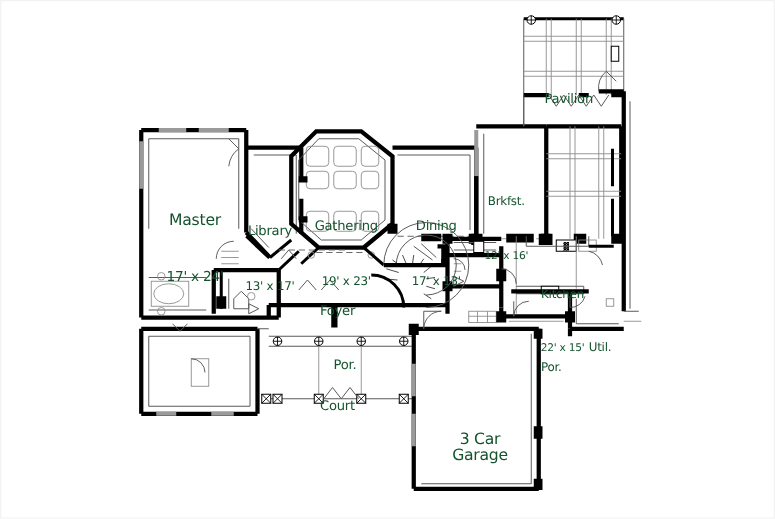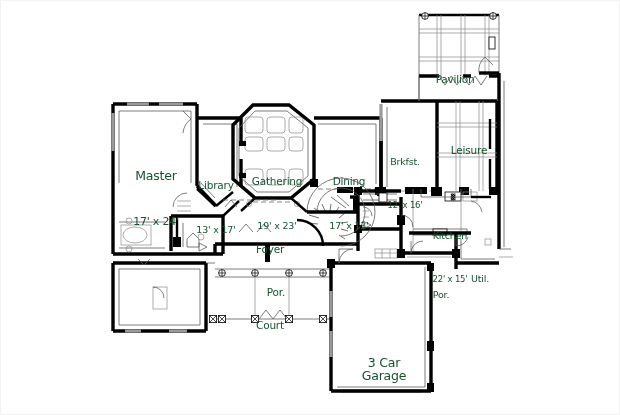--- a/index.html
+++ b/index.html
@@ -40,21 +40,21 @@
     font-size: 12.5px;
   }
   .room-label .dim {
     display: block;
     font-size: 11px;
   }
   .lbl-sm .nm { font-size: 10.5px; }
   .lbl-sm .dim { font-size: 9.5px; }
   .lbl-xs .nm { font-size: 9.5px; }
   .lbl-xs .dim { font-size: 8.5px; }
-  .lbl-two .nm { font-size: 12.5px; margin-top: 12px; }
+  .lbl-two .nm { font-size: 12.5px; }
 </style>
 </head>
 <body>
 
 <div id="page">
 
   <svg id="plan-svg" viewBox="0 0 620 415">
     <defs>
       <style>
         .w   { stroke:#000; stroke-width:3.4; fill:none; stroke-linecap:butt; }
@@ -408,23 +408,20 @@
   <div class="room-label lbl-sm" style="left:316px; top:141px; width:64px;">
     <span class="nm">Dining</span>
     <span class="dim">17' x 13'</span>
   </div>
 
   <div class="room-label lbl-xs" style="left:378px; top:122px; width:52px;">
     <span class="nm">Brkfst.</span>
     <span class="dim">12' x 16'</span>
   </div>
 
-  <div class="room-label lbl-sm" style="left:442px; top:110px; width:52px;">
-    <span class="nm">Leisure</span>
-  </div>
 
   <div class="room-label lbl-sm" style="left:424px; top:39px; width:60px;">
     <span class="nm">Pavilion</span>
   </div>
 
   <div class="room-label lbl-xs" style="left:420px; top:196px; width:58px;">
     <span class="nm">Kitchen</span>
     <span class="dim">22' x 15'</span>
   </div>
 

